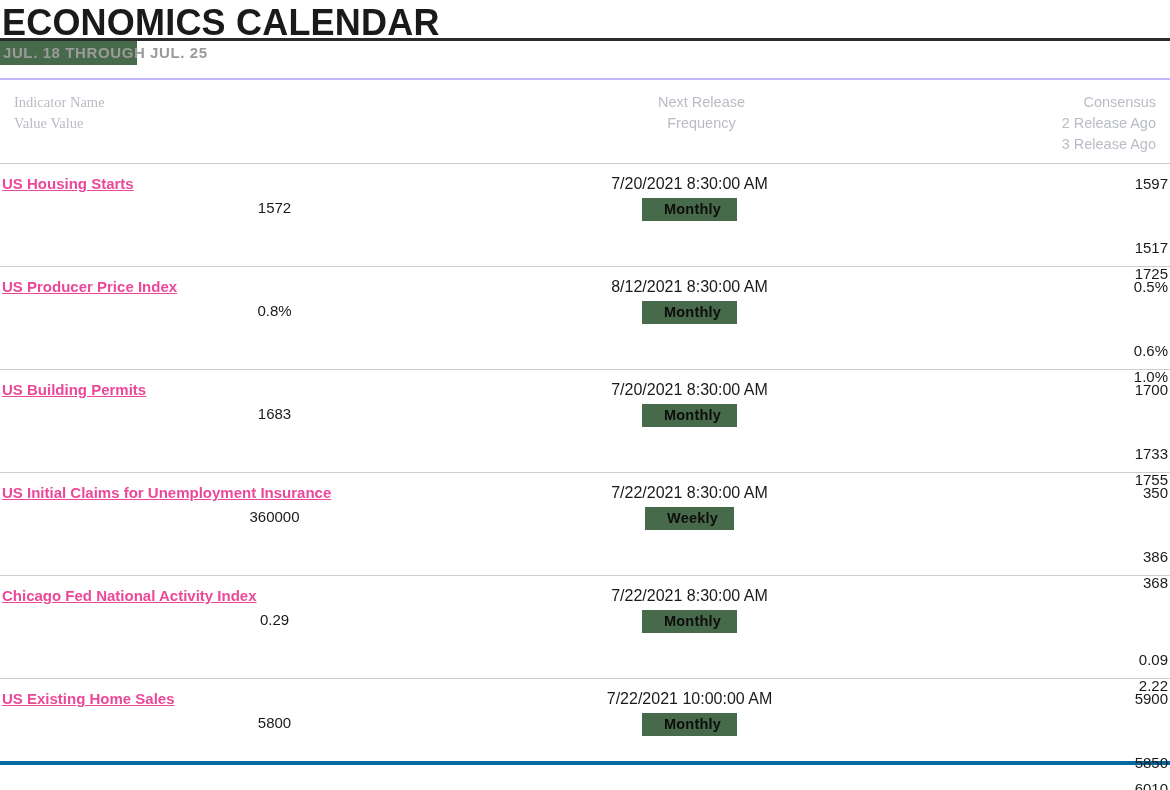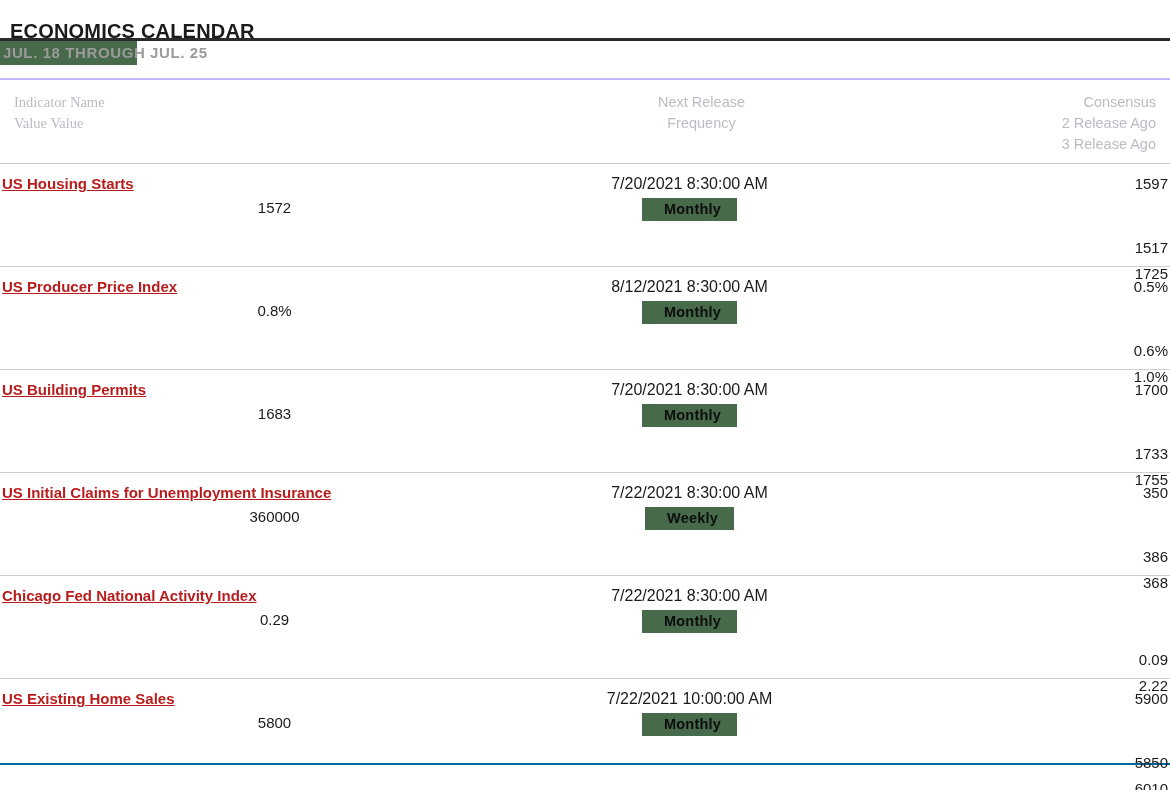--- a/index.html
+++ b/index.html
@@ -22,26 +22,26 @@
     box-sizing: border-box;
   }
 
   
   .title-block {
     padding: 6px 0 0 2px;
     height: 38px;
     box-sizing: border-box;
   }
   .page-title {
-    font-size: 20px;
+    font-size: 36px;
     font-weight: bold;
     letter-spacing: 0.2px;
     line-height: 34px;
     color: #1a1a1a;
-    margin: 8px;
+    margin: 0;
     white-space: nowrap;
   }
 
   .title-rule {
     height: 3px;
     background: #2b2b2b;
     width: 100%;
   }
   .title-rule-accent {
     position: absolute;
@@ -102,32 +102,32 @@
   .rows {
   }
   .row {
     display: flex;
     border-bottom: 1px solid #cfcfcf;
     box-sizing: border-box;
     height: 103px;
     padding-top: 9px;
   }
   .row:last-child {
-    border-bottom: 2px solid #0369a1;
+    border-bottom: 4px solid #0369a1;
     height: 86px;
   }
 
   .cell-left  { flex: 0 0 545px; padding-left: 2px; }
   .cell-mid   { flex: 0 0 285px; text-align: center; }
   .cell-right { flex: 1 1 auto;  text-align: right; padding-right: 2px; }
 
   .indicator-name {
     font-size: 15px;
     font-weight: bold;
-    color: #b91c1c;
+    color: #ec4899;
     text-decoration: underline;
     line-height: 22px;
     display: inline-block;
     white-space: nowrap;
   }
   .latest-value {
     font-size: 15px;
     color: #1a1a1a;
     line-height: 26px;
     white-space: nowrap;

